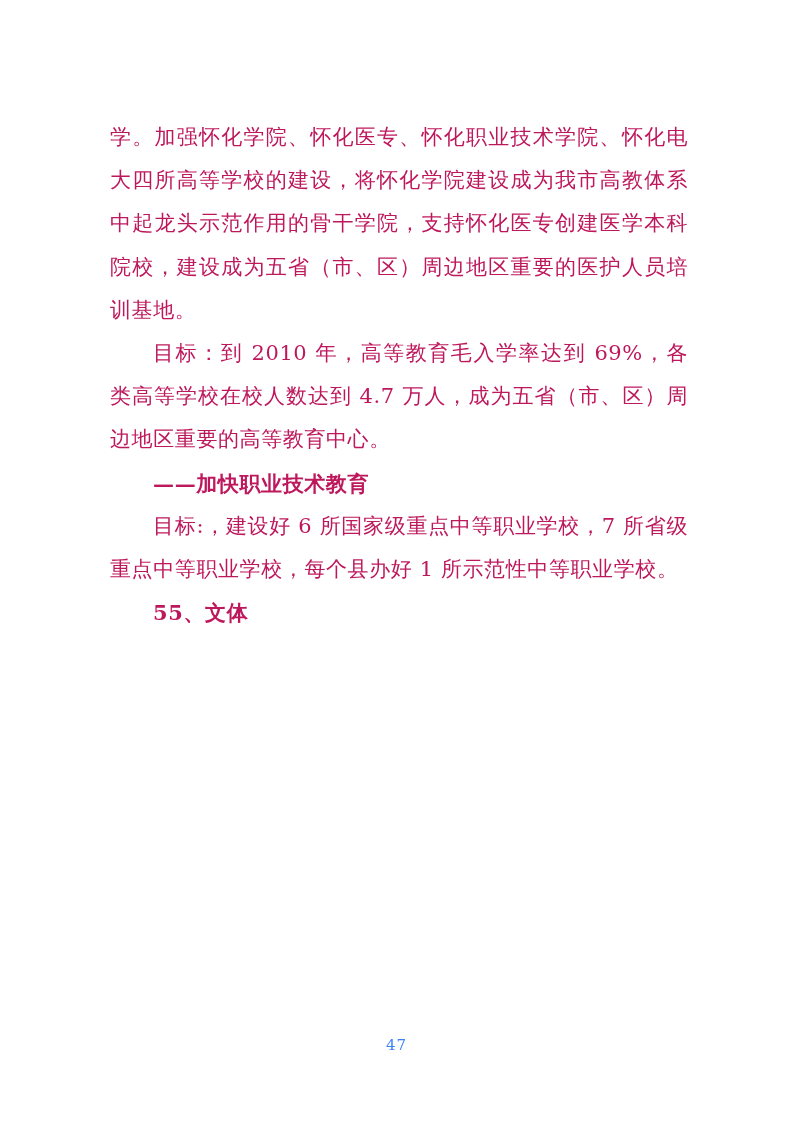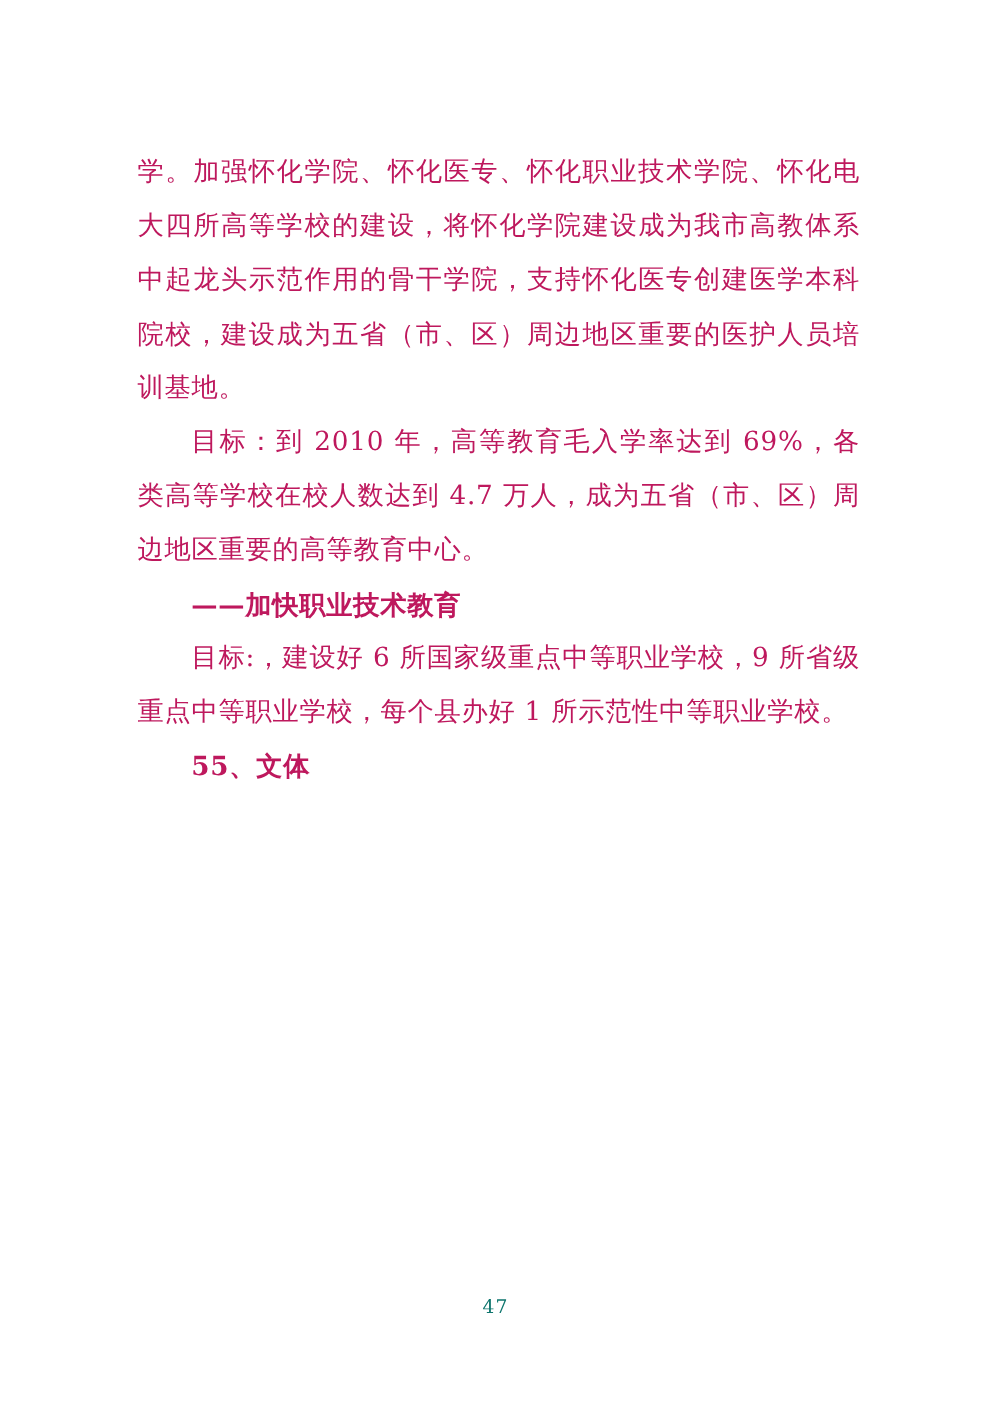--- a/index.html
+++ b/index.html
@@ -38,30 +38,30 @@
     font-weight: 700;
     text-align: center;
   }
   .page-footer {
     position: absolute;
     left: 0;
     right: 0;
     top: 1036px;
     text-align: center;
     font-size: 15px;
-    color: #0f766e;
+    color: #3b82f6;
     letter-spacing: 1px;
   }
 </style>
 </head>
 <body>
 
 <div class="page">
   <div class="content">
     <p class="para">学。加强怀化学院、怀化医专、怀化职业技术学院、怀化电大四所高等学校的建设，将怀化学院建设成为我市高教体系中起龙头示范作用的骨干学院，支持怀化医专创建医学本科院校，建设成为五省（市、区）周边地区重要的医护人员培训基地。</p>
     <p class="para indent">目标：到 2010 年，高等教育毛入学率达到 69%，各类高等学校在校人数达到 4.7 万人，成为五省（市、区）周边地区重要的高等教育中心。</p>
     <p class="para indent heading">——加快职业技术教育</p>
-    <p class="para indent">目标:，建设好 6 所国家级重点中等职业学校，9 所省级重点中等职业学校，每个县办好 1 所示范性中等职业学校。</p>
+    <p class="para indent">目标:，建设好 6 所国家级重点中等职业学校，7 所省级重点中等职业学校，每个县办好 1 所示范性中等职业学校。</p>
     <p class="para indent heading">55、文体</p>
   </div>
 
   <div class="page-footer">47</div>
 </div>
 
 </body></html>

